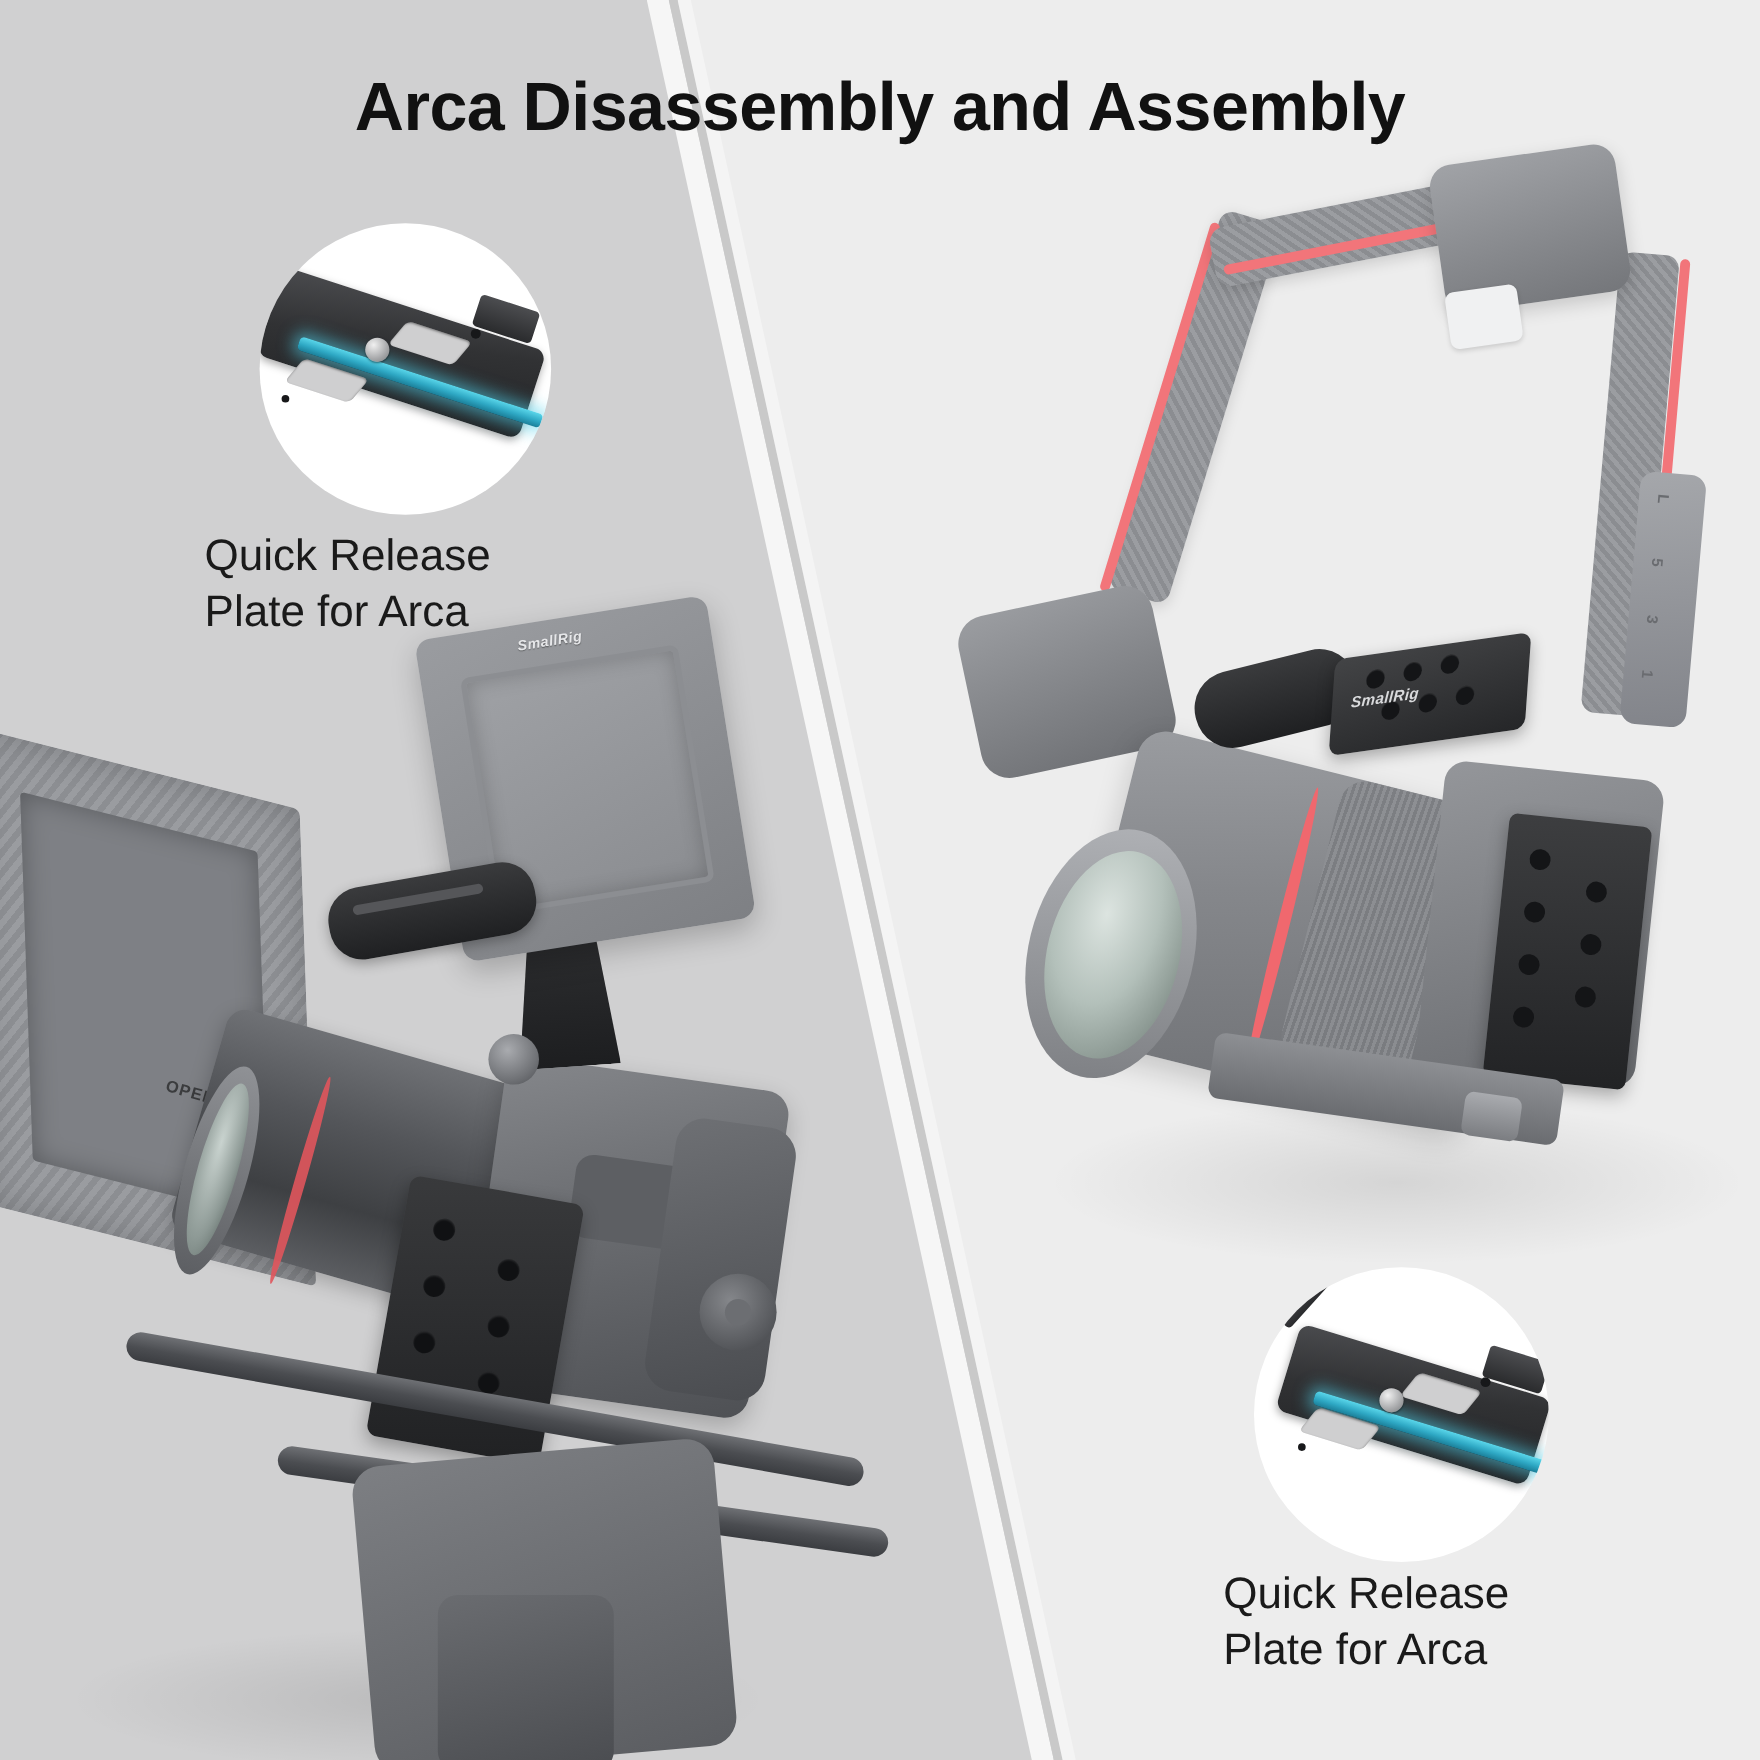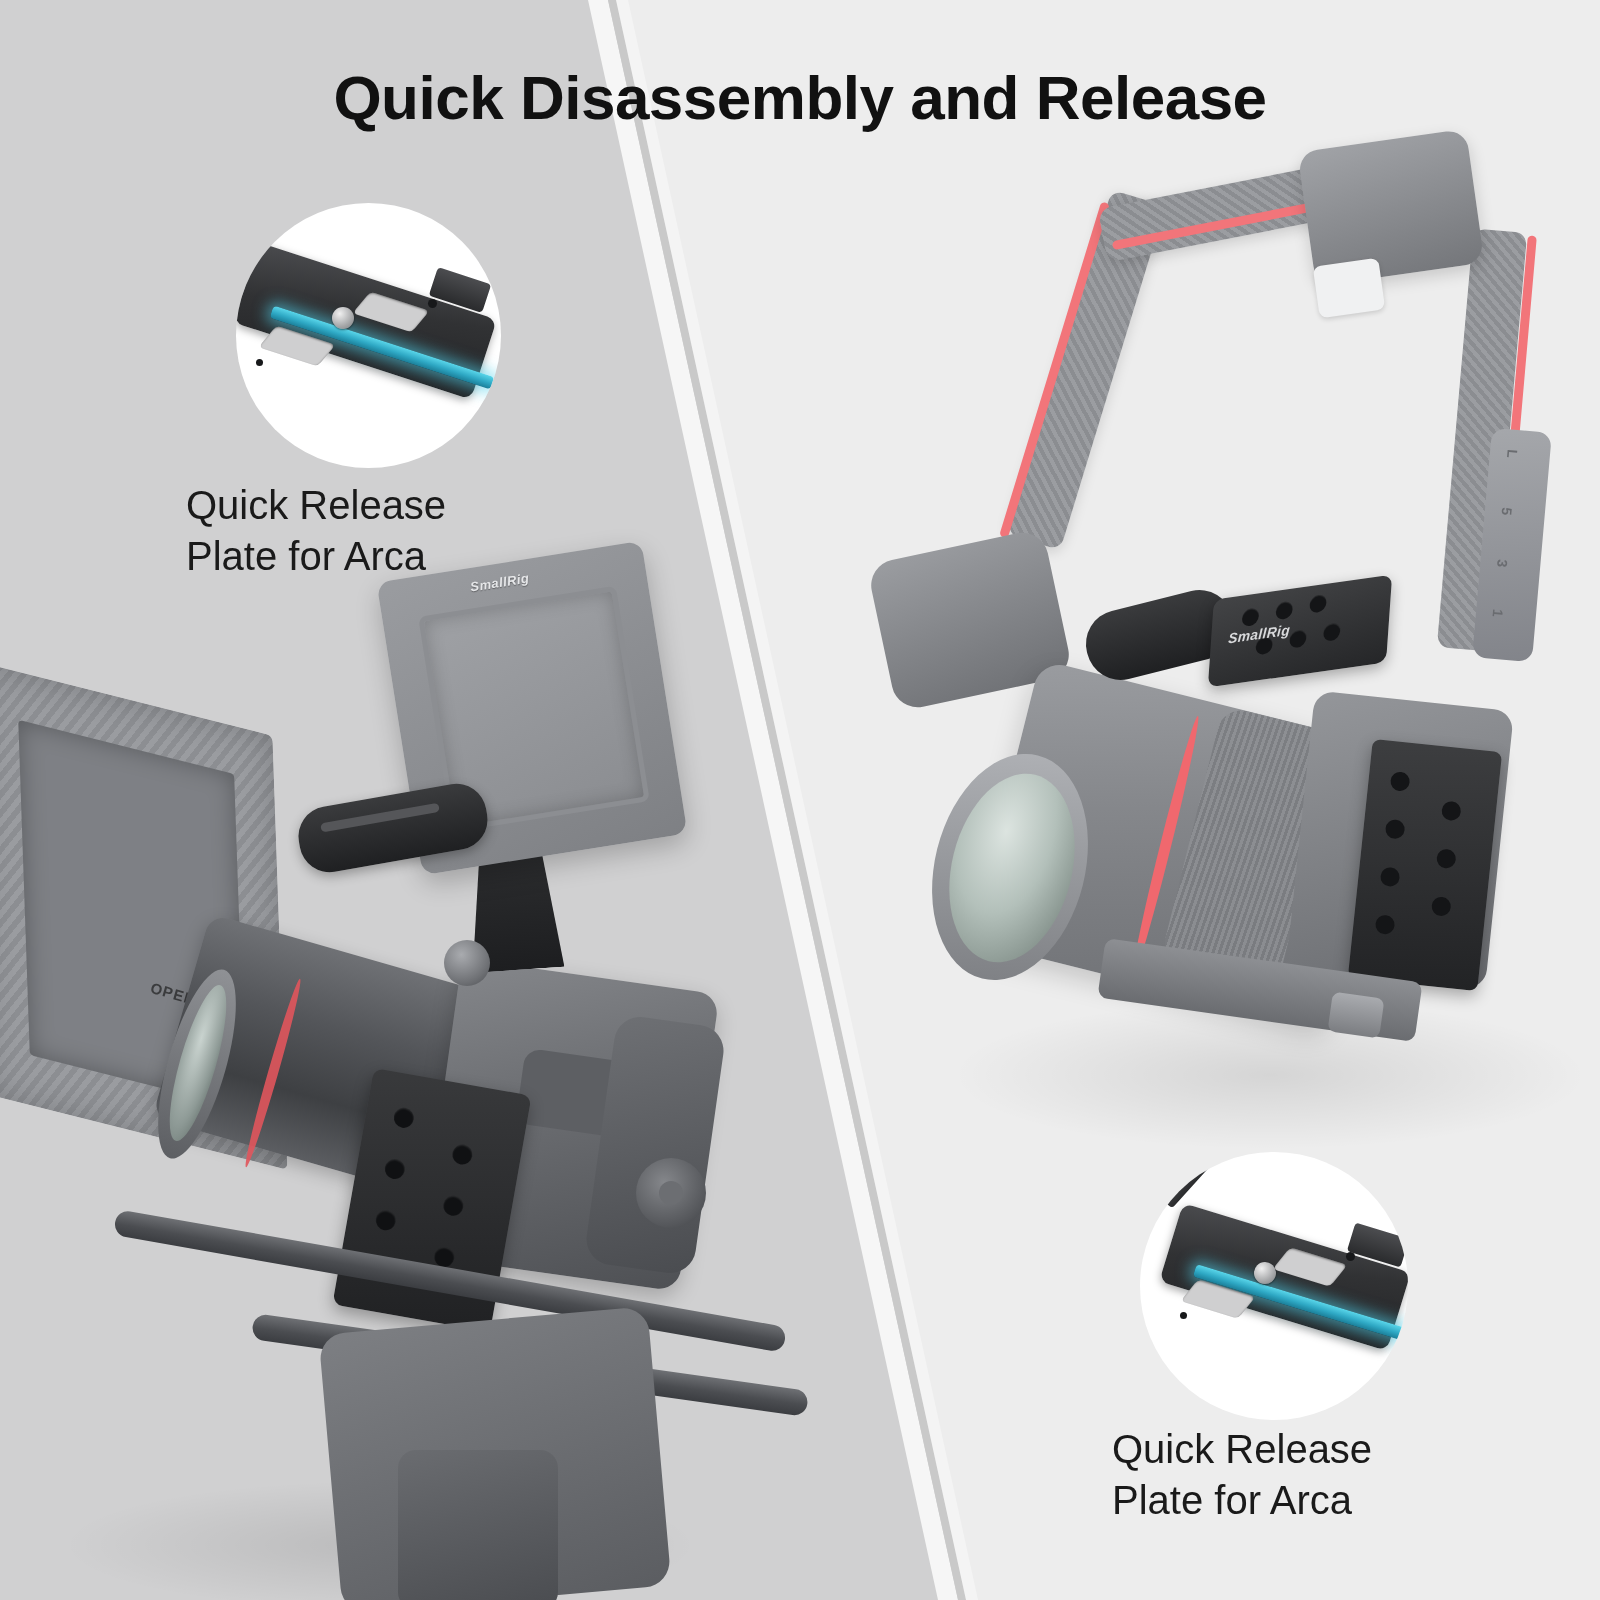--- a/index.html
+++ b/index.html
@@ -470,21 +470,21 @@
       <div class="hole" style="left:46px;top:44px;"></div>
       <div class="hole" style="left:80px;top:42px;"></div>
       <div class="hole" style="left:114px;top:40px;"></div>
     </div>
     <div class="cage-brand">SmallRig</div>
 
     <div class="baseplate-r"></div>
     <div class="quick-knob-r"></div>
   </div>
 
-  <div class="title">Quick Disassembly and Release</div>
+  <div class="title">Arca Disassembly and Assembly</div>
 
   <div class="callout c1">
     <div class="plate-wrap">
       <div class="plate-corner" style="left:-12px;top:6px;width:78px;height:22px;transform:rotate(-52deg);"></div>
       <div class="plate-body" style="left:4px;top:76px;width:250px;height:84px;transform:rotate(18deg);border-radius:10px;"></div>
       <div class="plate-rail" style="left:30px;top:138px;width:232px;height:13px;transform:rotate(18deg);"></div>
       <div class="plate-slot" style="left:30px;top:130px;width:62px;height:26px;transform:rotate(18deg) skewX(-22deg);"></div>
       <div class="plate-slot" style="left:124px;top:96px;width:62px;height:26px;transform:rotate(18deg) skewX(-22deg);"></div>
       <div class="plate-screw" style="left:96px;top:104px;width:22px;height:22px;"></div>
       <div class="plate-hole" style="left:192px;top:96px;width:9px;height:9px;"></div>

